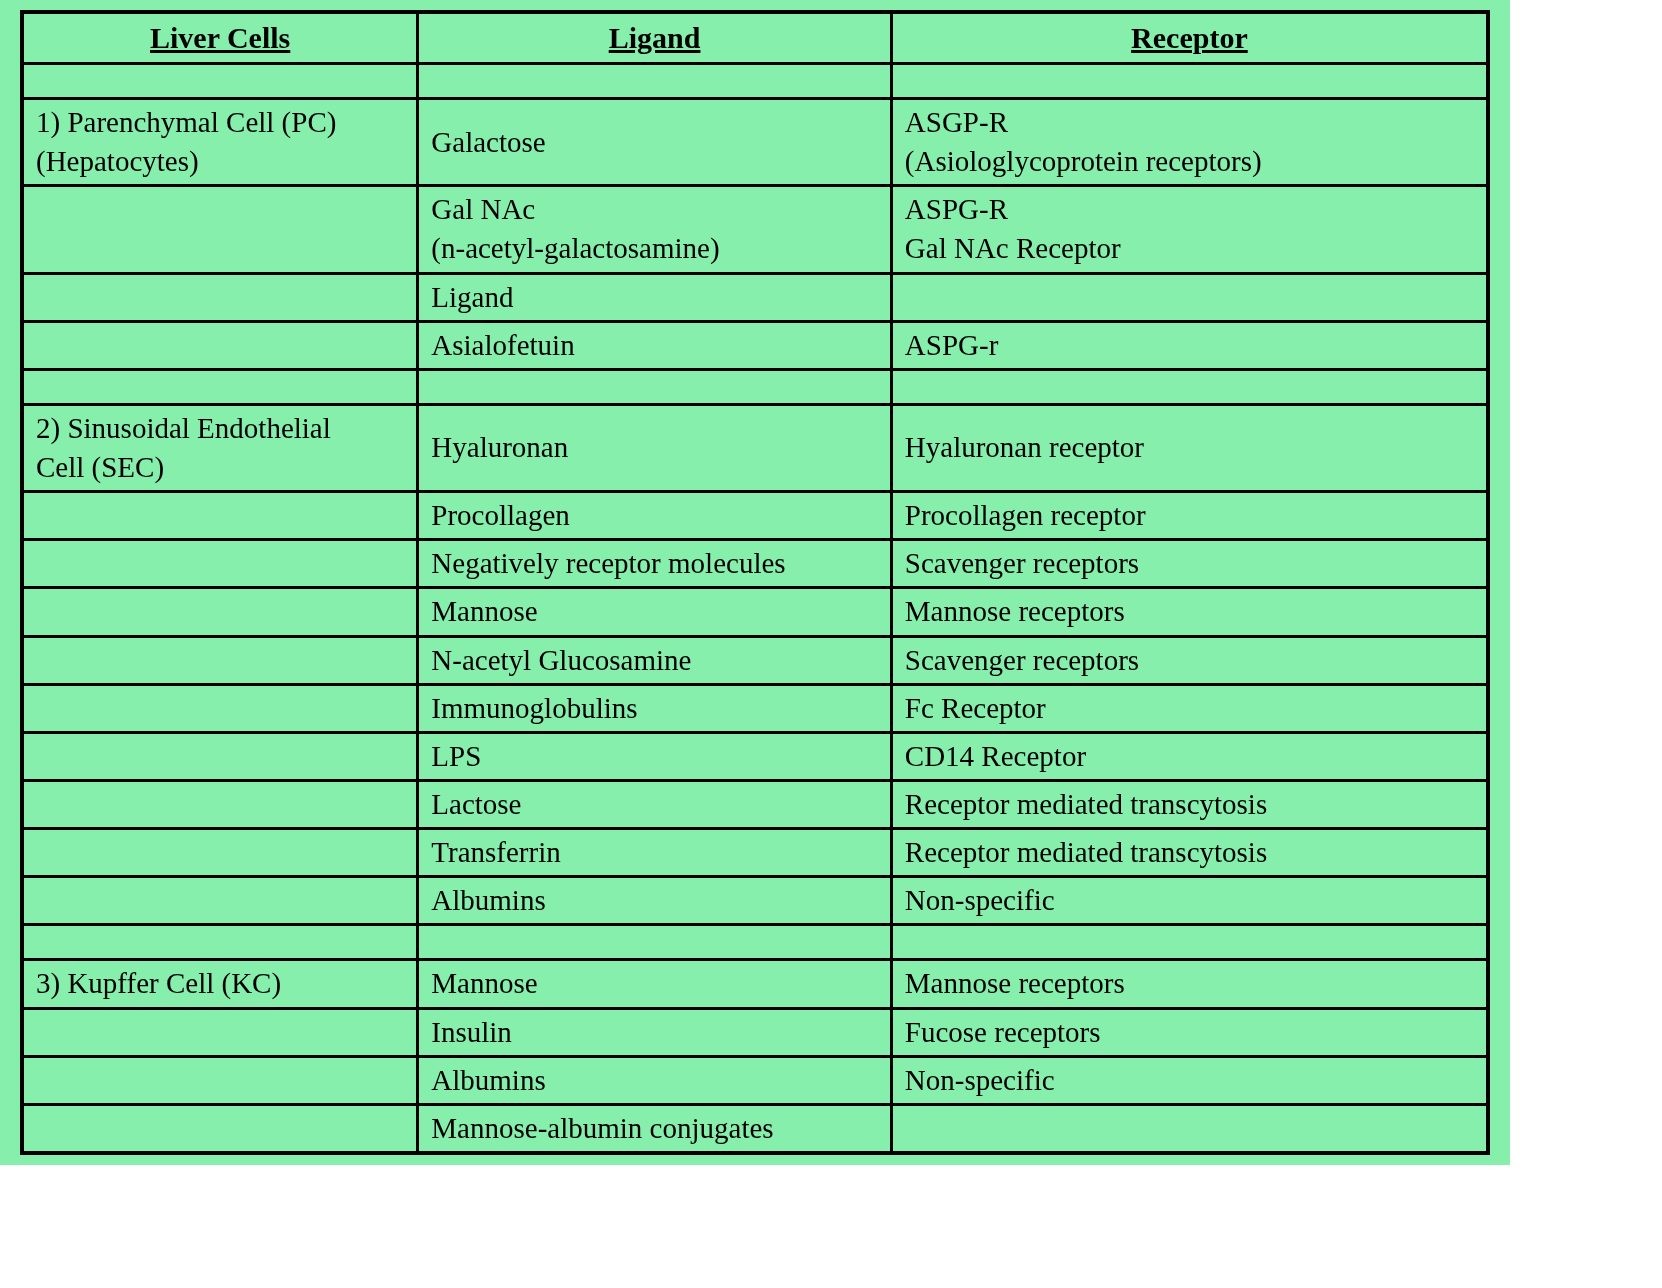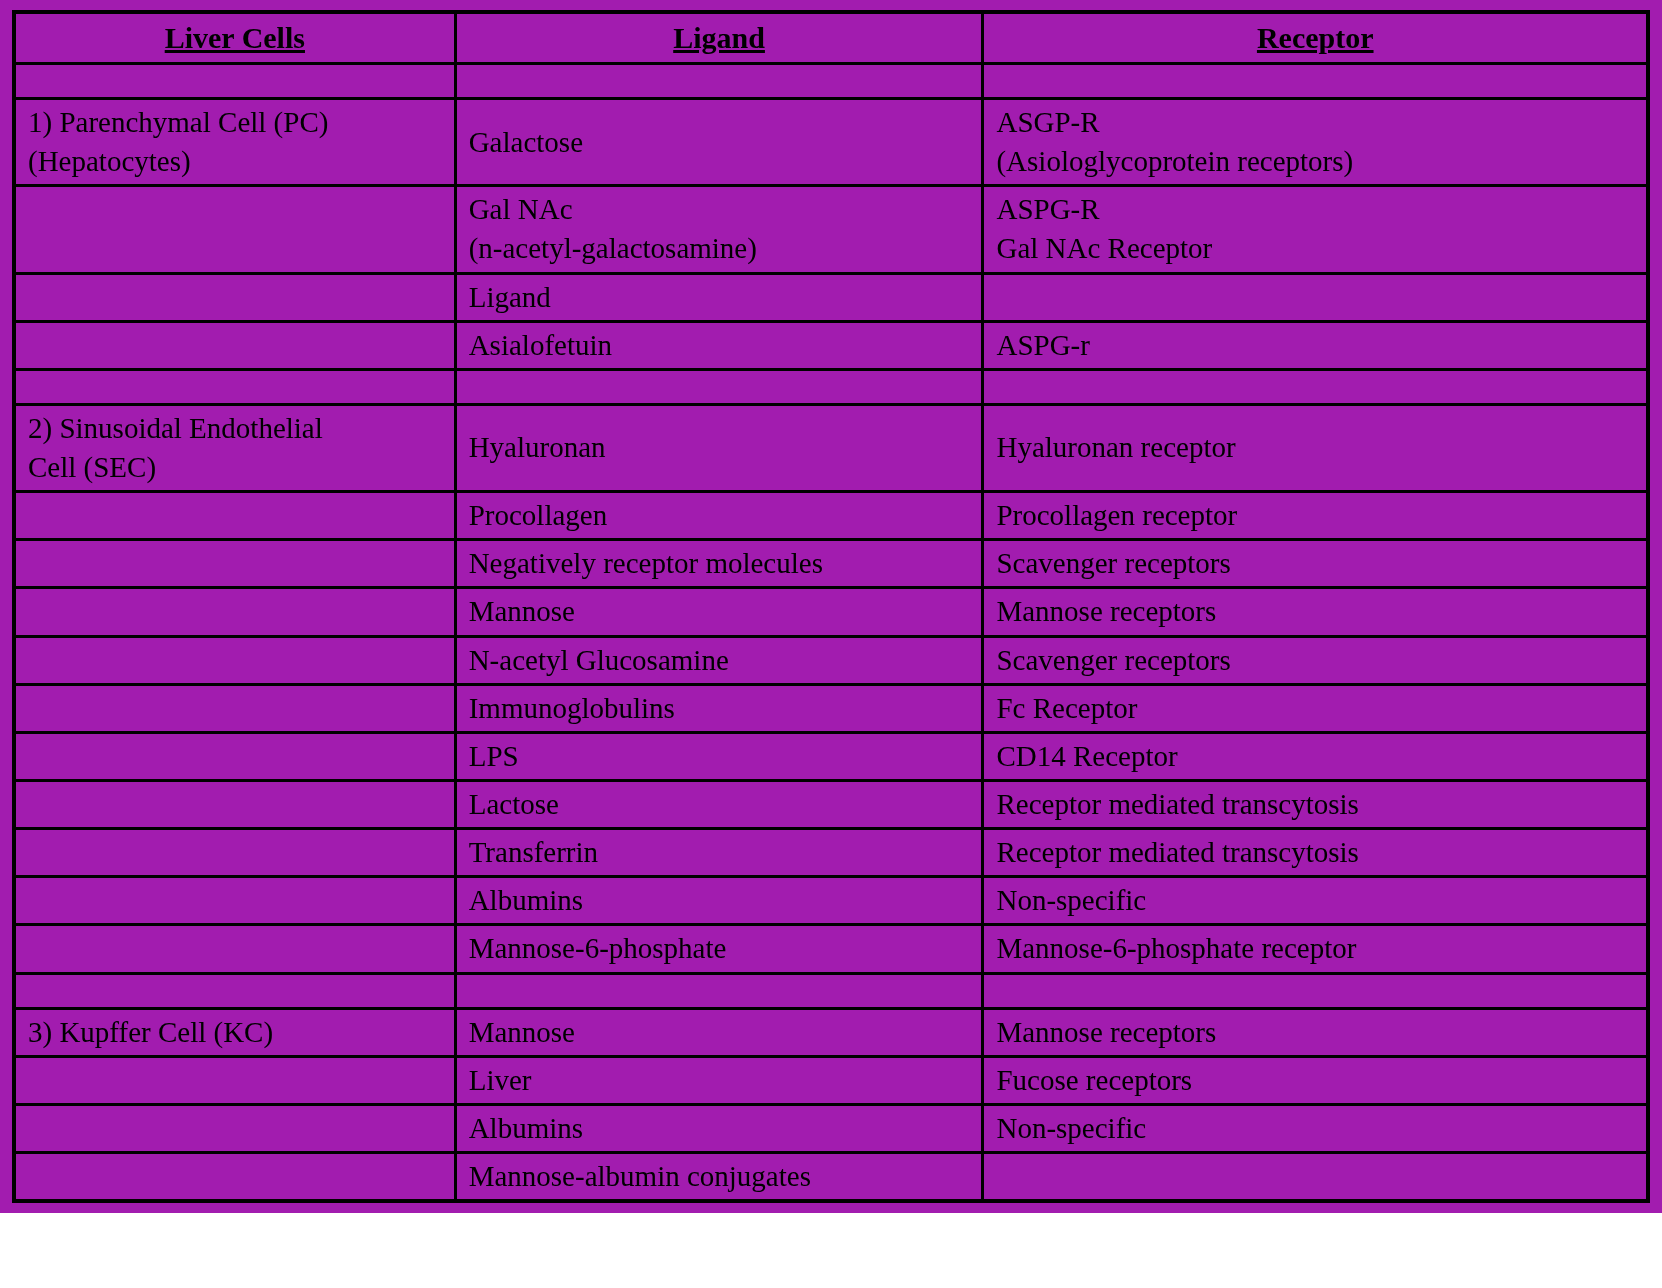--- a/index.html
+++ b/index.html
@@ -1,24 +1,24 @@
 <!DOCTYPE html>
 <html><head>
 <meta charset="utf-8">
 <style>
   html, body {
     margin: 0;
     padding: 0;
     background: #ffffff;
   }
   .page {
-    width: 1662px;
+    width: 1510px;
     box-sizing: border-box;
-    padding: 10px 12px;
-    background: #a21caf;
+    padding: 10px 20px;
+    background: #86efac;
   }
   table.doc-table {
     border-collapse: collapse;
     width: 100%;
     table-layout: fixed;
     font-family: "Liberation Serif", "DejaVu Serif", serif;
     font-size: 29px;
     color: #000000;
     border: 4px solid #000000;
   }
@@ -142,38 +142,33 @@
         <tr>
     <td></td>
     <td>Transferrin</td>
     <td>Receptor mediated transcytosis</td>
   </tr>
         <tr>
     <td></td>
     <td>Albumins</td>
     <td>Non-specific</td>
   </tr>
-        <tr>
-    <td></td>
-    <td>Mannose-6-phosphate</td>
-    <td>Mannose-6-phosphate receptor</td>
-  </tr>
         <tr class="spacer">
     <td></td>
     <td></td>
     <td></td>
   </tr>
         <tr>
     <td>3) Kupffer Cell (KC)</td>
     <td>Mannose</td>
     <td>Mannose receptors</td>
   </tr>
         <tr>
     <td></td>
-    <td>Liver</td>
+    <td>Insulin</td>
     <td>Fucose receptors</td>
   </tr>
         <tr>
     <td></td>
     <td>Albumins</td>
     <td>Non-specific</td>
   </tr>
         <tr>
     <td></td>
     <td>Mannose-albumin conjugates</td>

